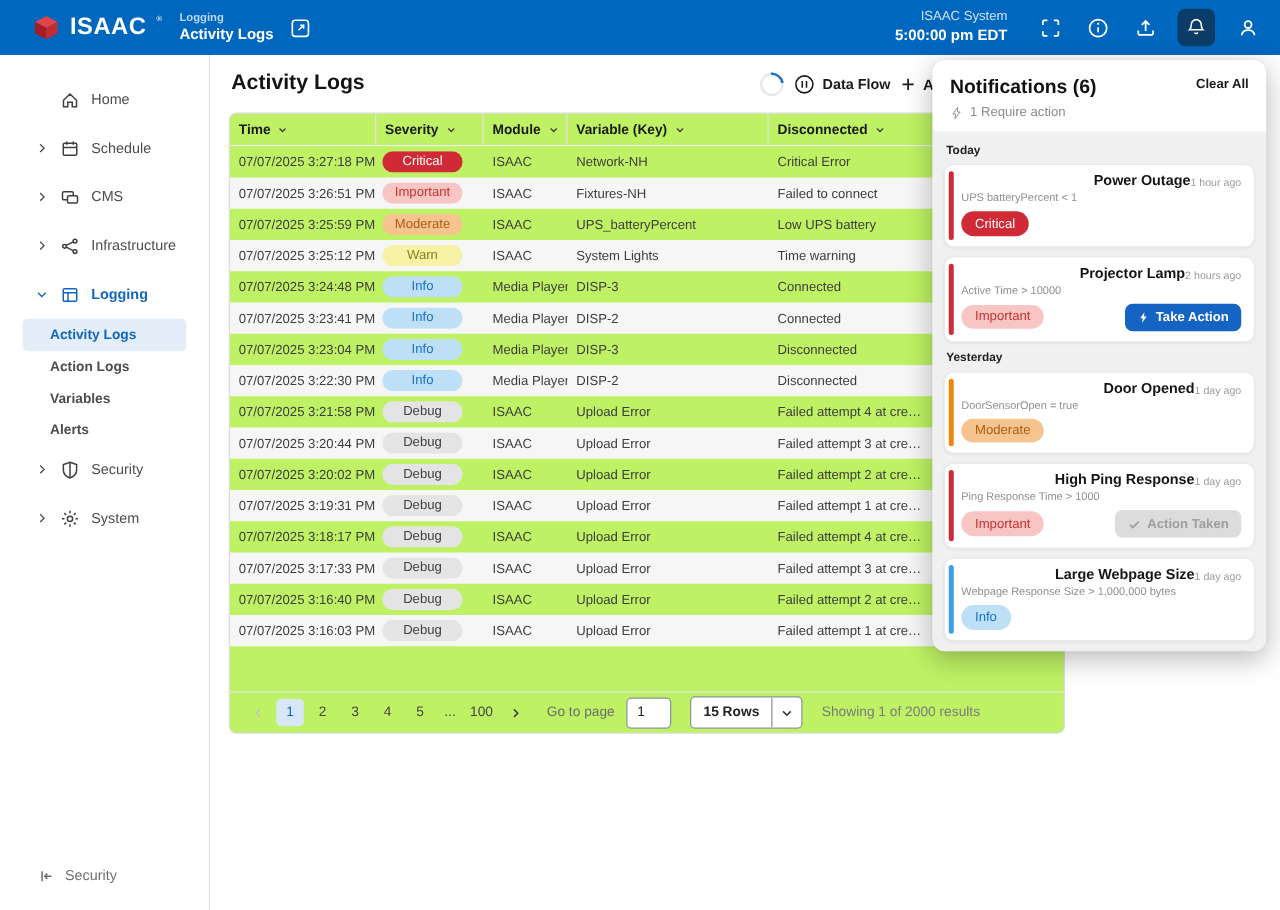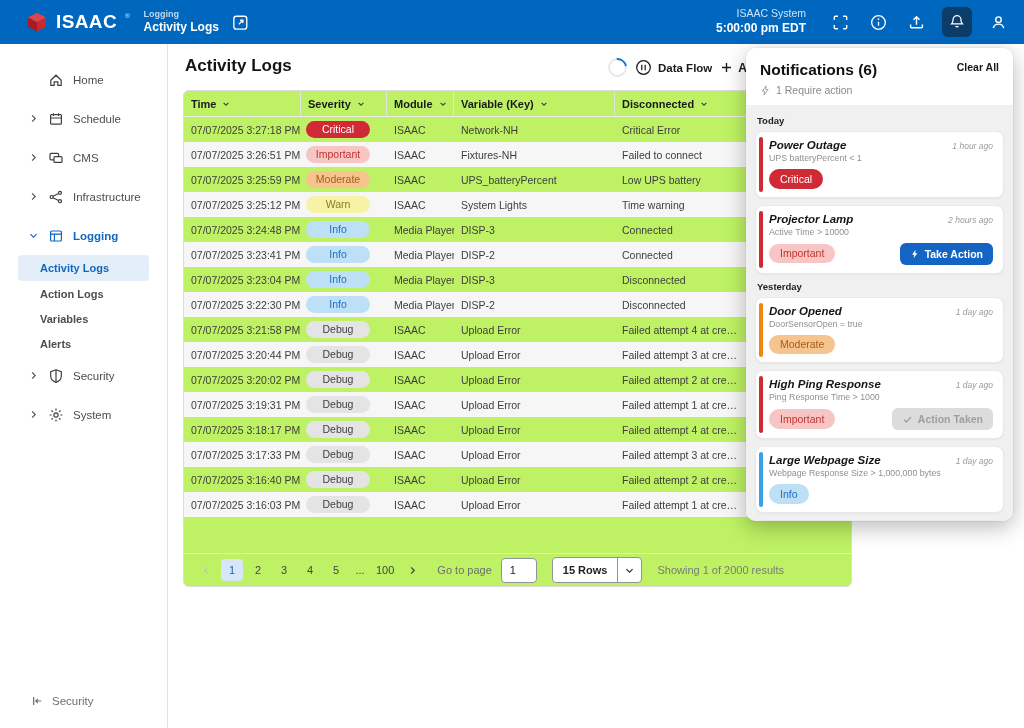--- a/index.html
+++ b/index.html
@@ -72,21 +72,21 @@
   .np-head { padding:13px 14px 9px; background:#fff; flex:none; }
   .np-title-row { display:flex; justify-content:space-between; align-items:flex-start; }
   .np-title { font-size:15.5px; font-weight:bold; color:#111; }
   .np-clear { font-size:10.5px; font-weight:bold; color:#1A1A1A; cursor:pointer; }
   .np-req { display:flex; gap:5px; align-items:center; margin-top:5px; color:#8A8A8A; font-size:10.5px; }
   .np-req .svg-icon { color:#8A8A8A; }
   .np-body { flex:1; background:#F0F0F1; padding:6px 9px 9px; overflow:hidden; }
   .np-sec-label { font-size:9.5px; font-weight:bold; color:#222; margin:4px 2px 5px; }
   .ncard { position:relative; background:#fff; border:1px solid #E9E9E9; border-radius:8px; padding:7px 10px 8px 13px; margin-bottom:7px; min-height:56px; box-shadow:0 1px 2px rgba(0,0,0,.05); }
   .stripe { position:absolute; left:3px; top:5px; bottom:5px; width:3.5px; border-radius:2px; }
-  .nc-top { display:flex; justify-content:space-between; align-items:flex-start;font-style:italic; }
+  .nc-top { display:flex; justify-content:flex-end; align-items:flex-start; }
   .nc-title { font-size:11.5px; font-weight:bold; color:#151515; }
   .nc-time { font-size:8.5px; color:#9B9B9B; margin-top:2px; white-space:nowrap; }
   .nc-cond { font-size:8.8px; color:#8F8F8F; margin:2px 0 6px; }
   .nc-bottom { display:flex; justify-content:space-between; align-items:center; }
   .nbadge { display:inline-block; padding:4.5px 11px; border-radius:999px; font-size:10.5px; line-height:1; }
   .take-btn { display:flex; gap:5px; align-items:center; background:#1464C4; color:#fff; font-weight:bold; font-size:10.5px; padding:5px 10px; border-radius:6px; cursor:pointer; }
   .taken-btn { display:flex; gap:5px; align-items:center; background:#DCDCDC; color:#9E9E9E; font-weight:bold; font-size:10.5px; padding:5px 10px; border-radius:6px; }
 </style>
 </head>
 <body>

